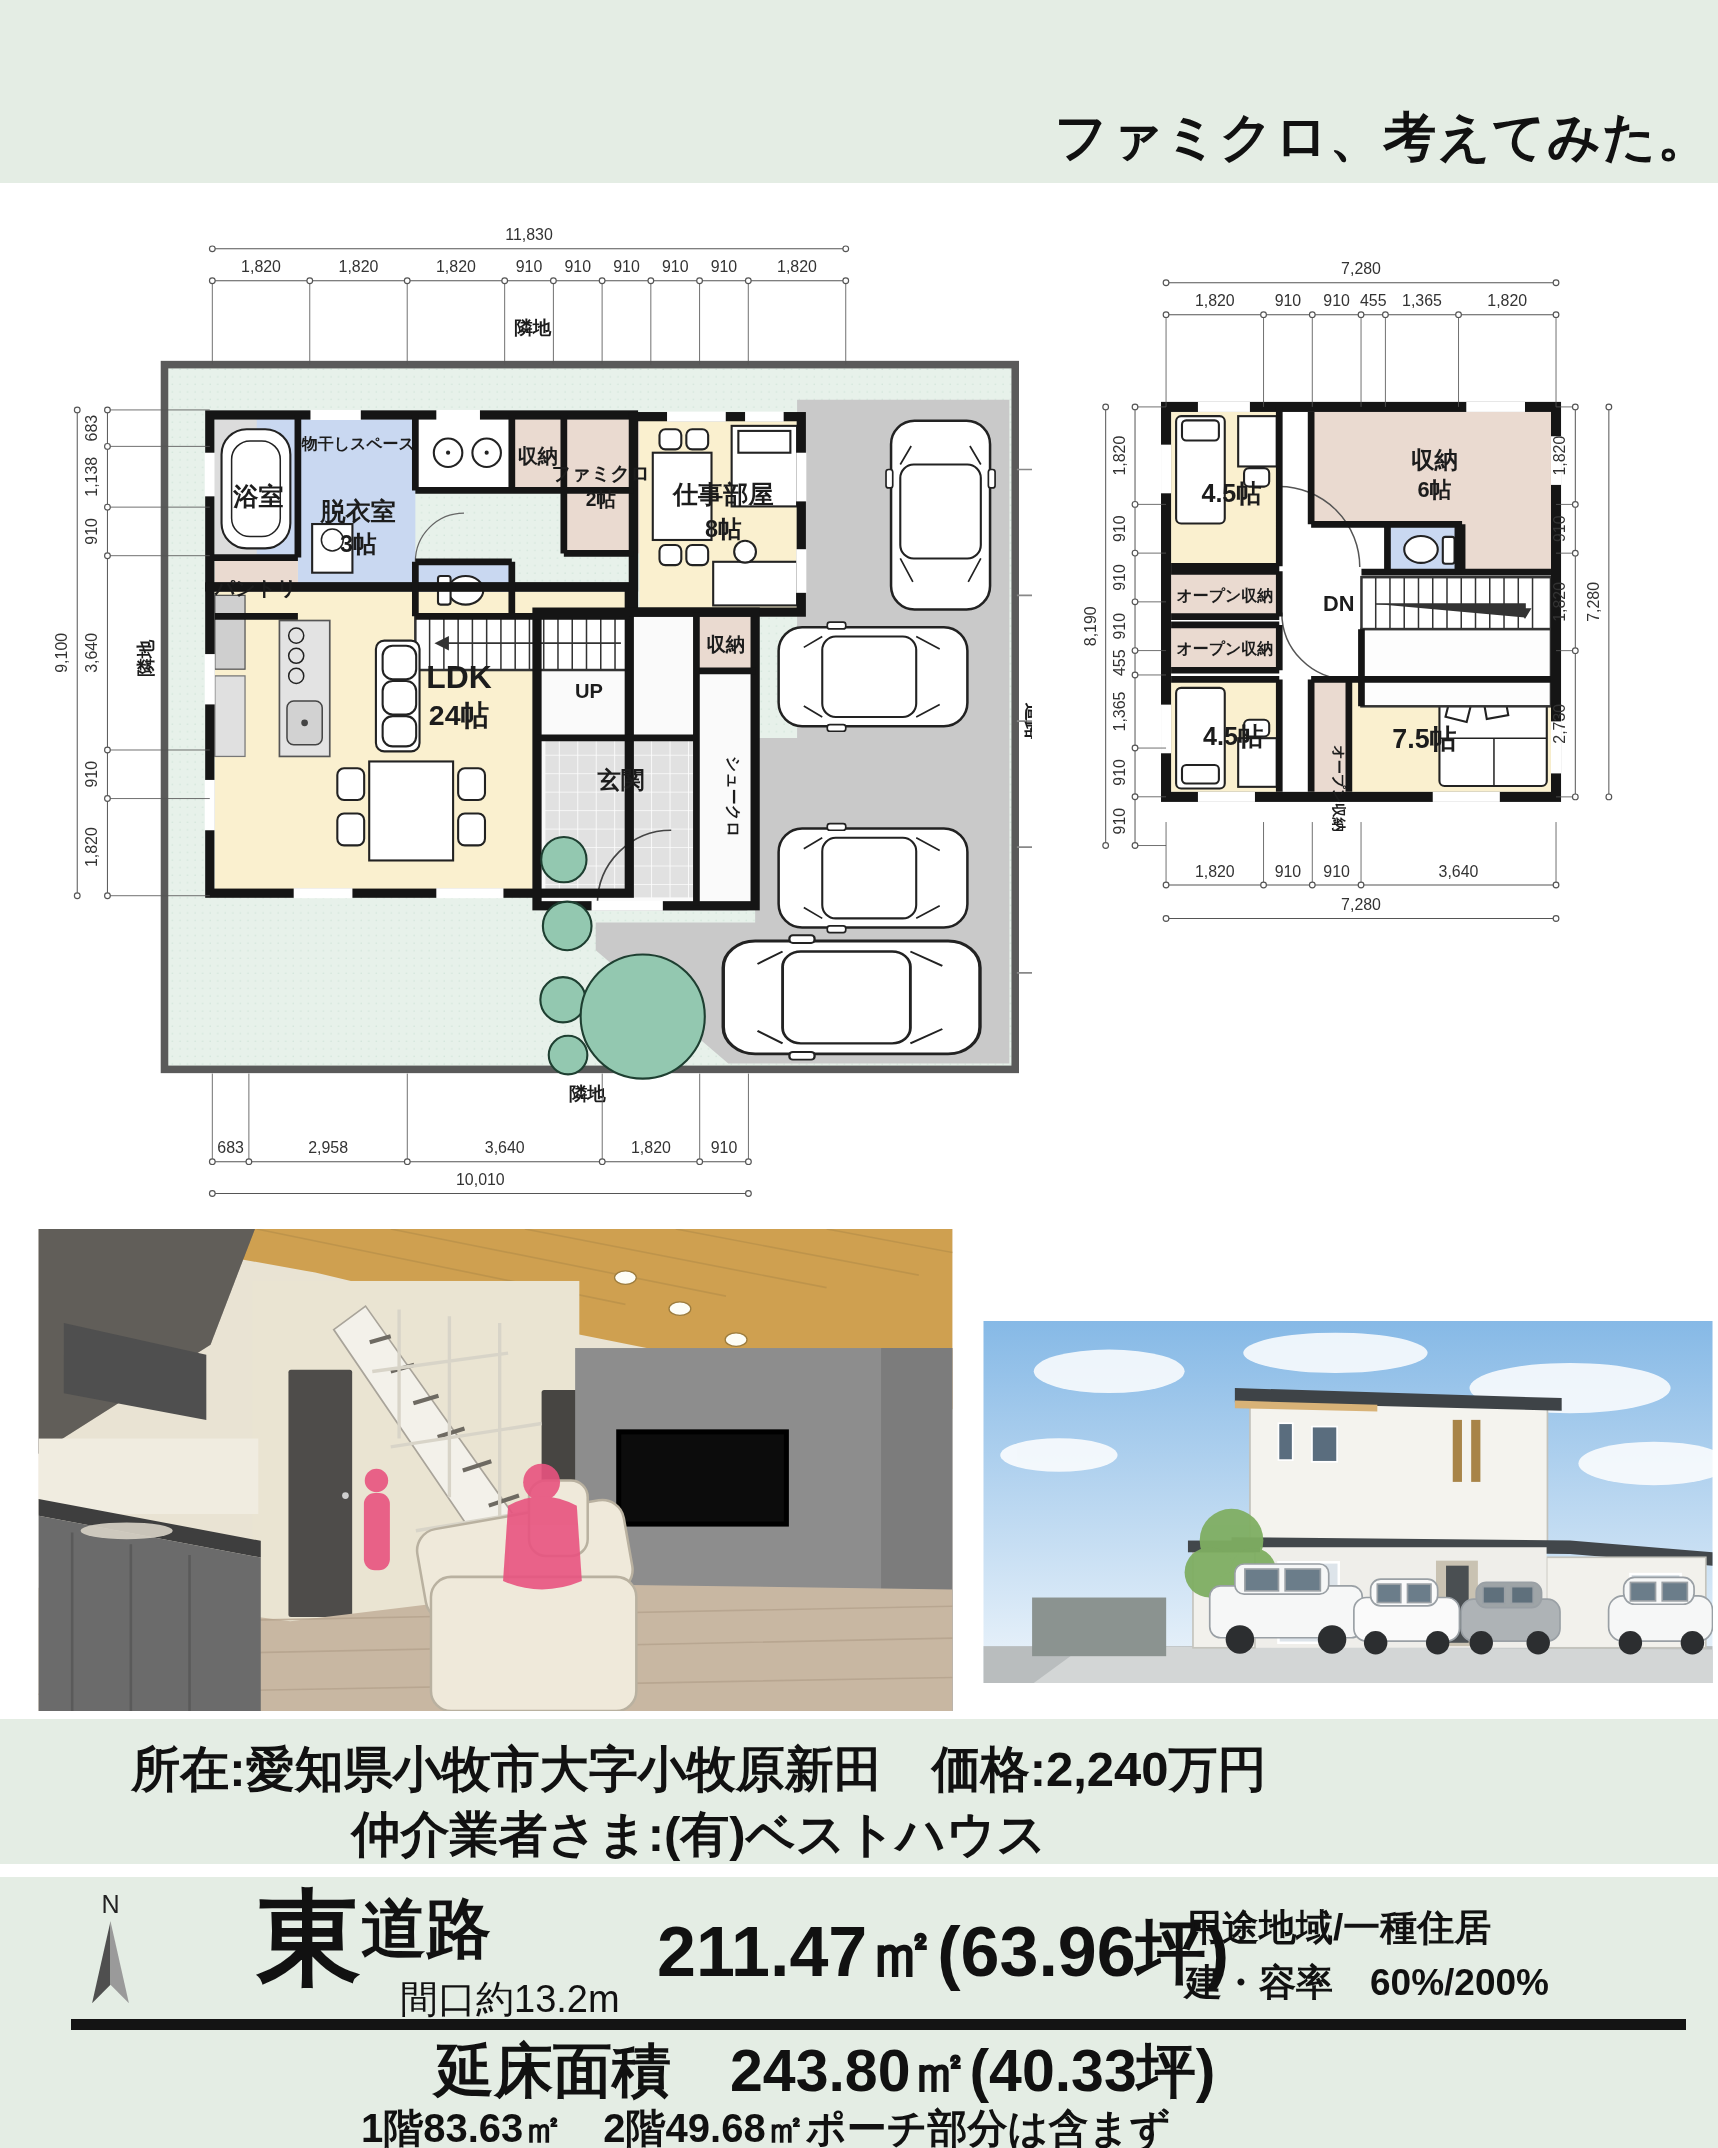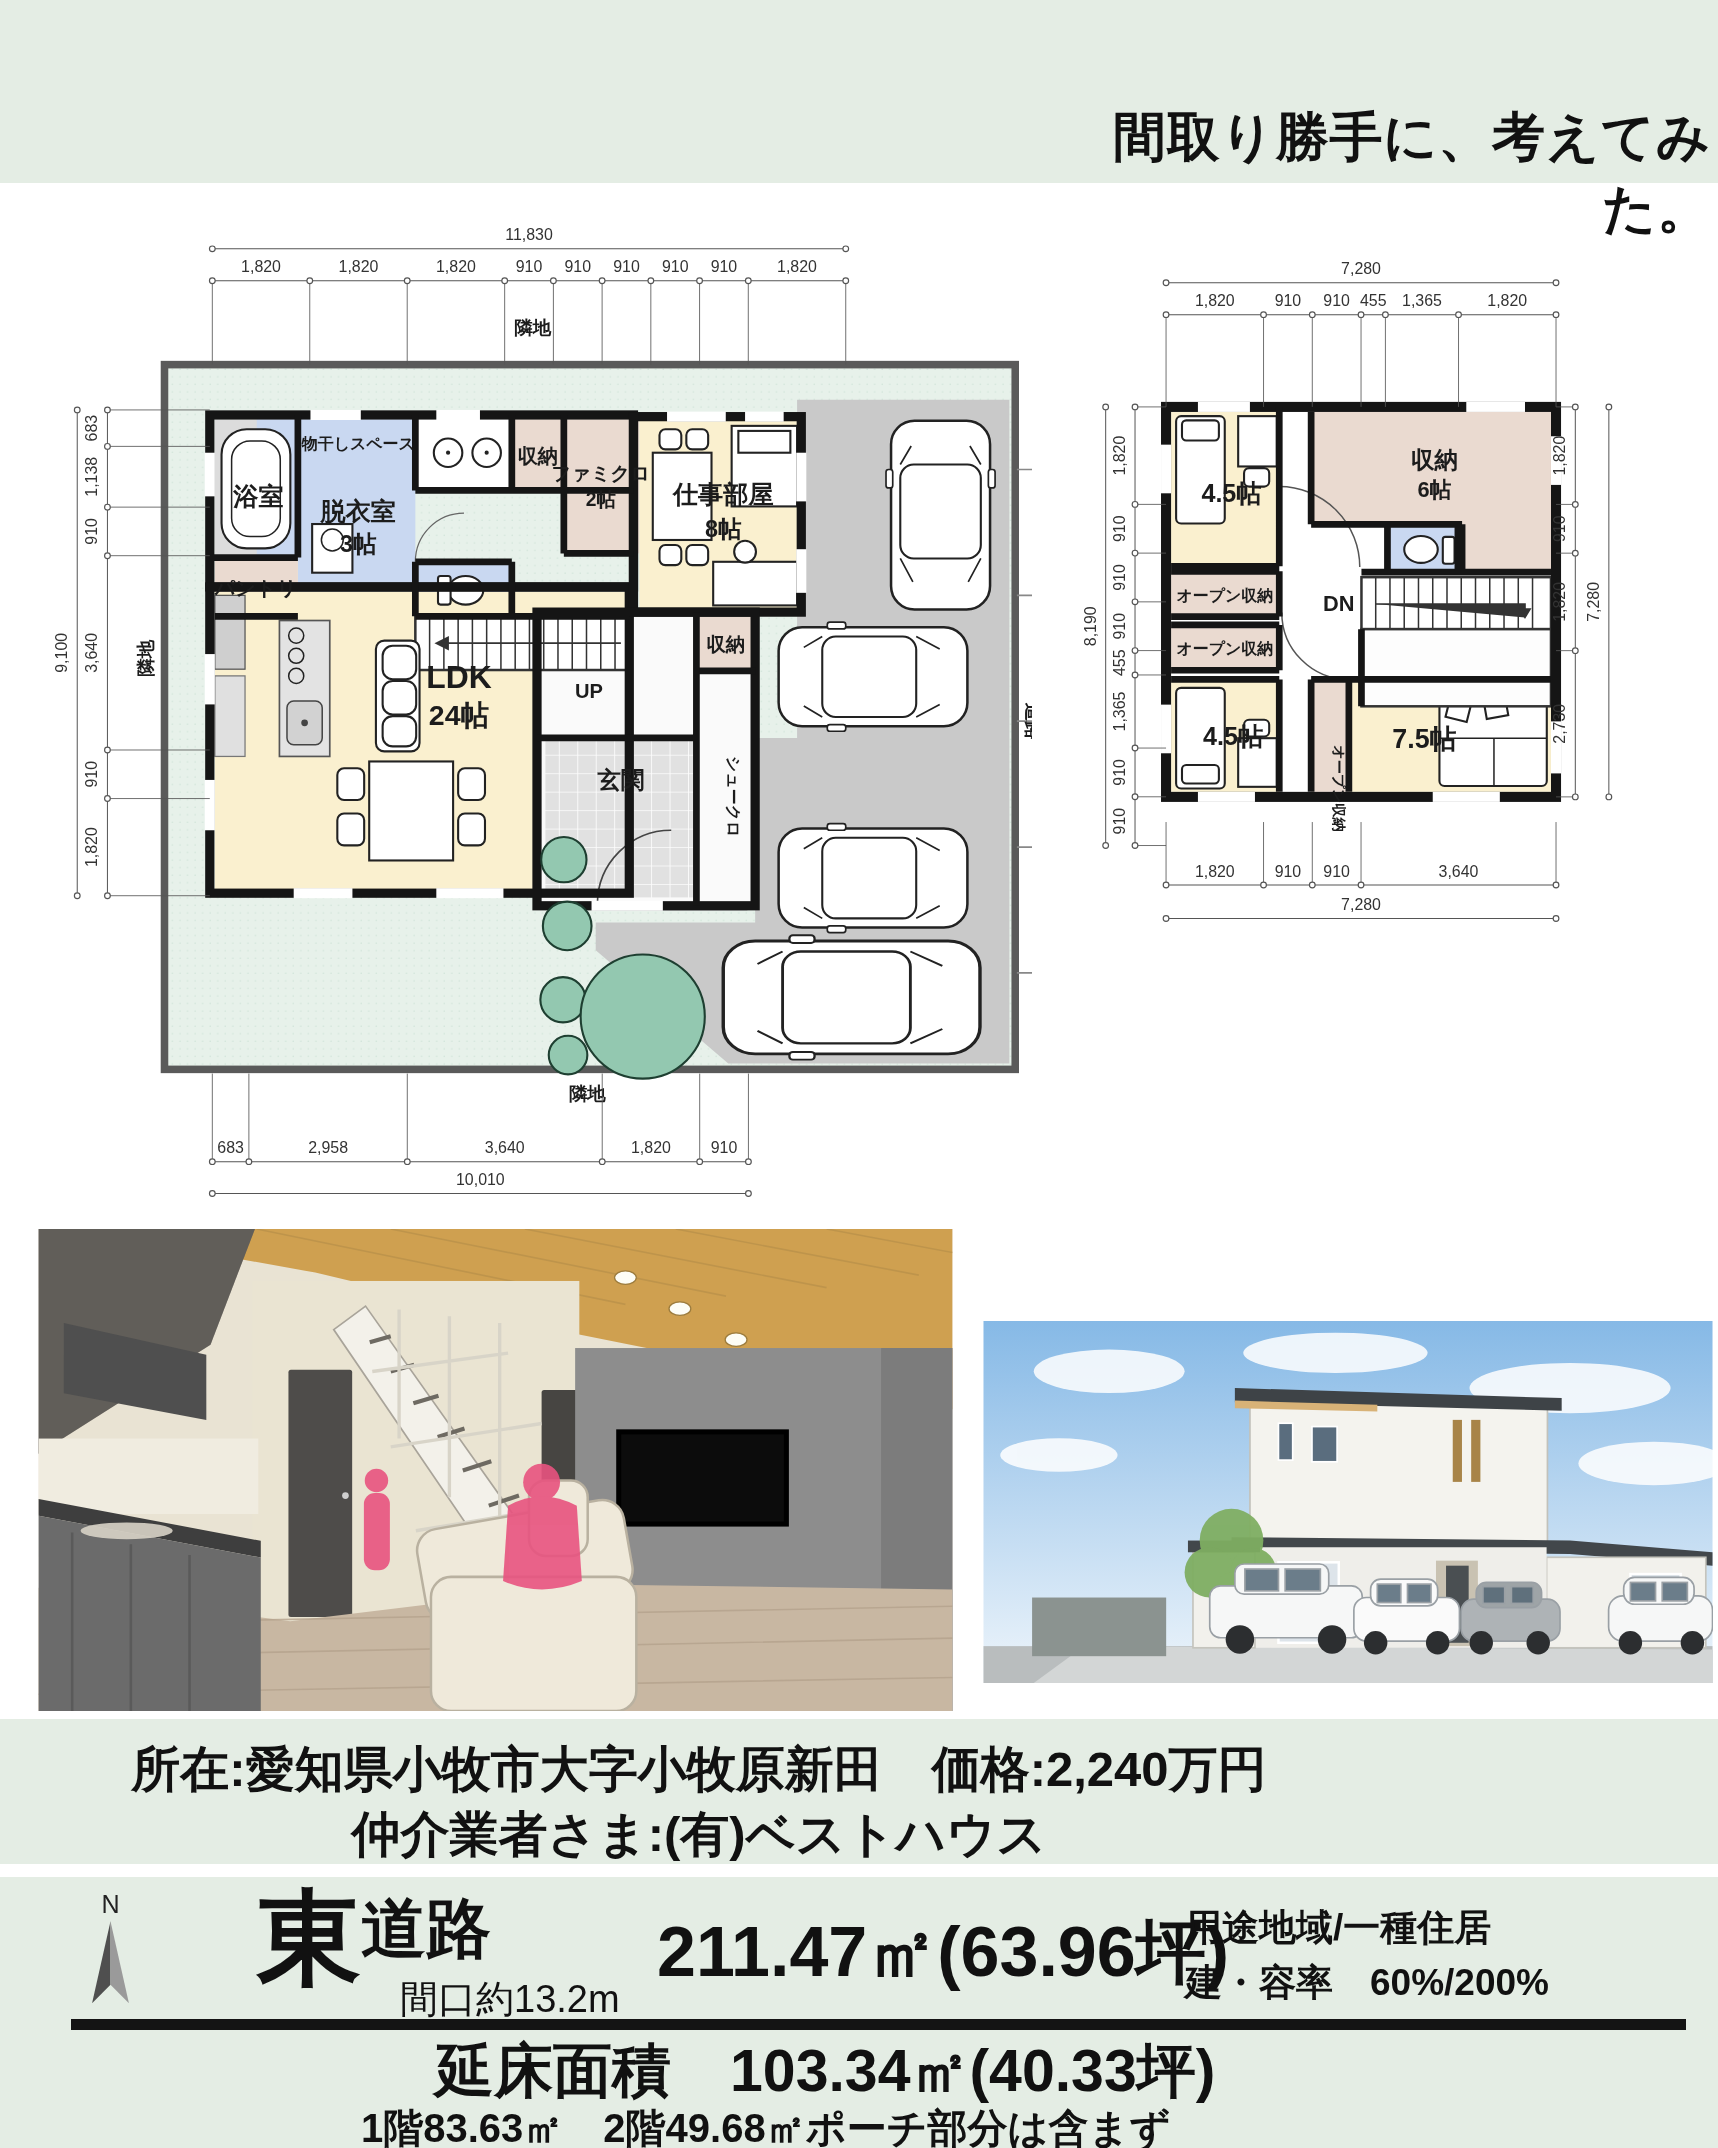--- a/index.html
+++ b/index.html
@@ -29,21 +29,21 @@
   .wall{fill:none;stroke:var(--c-wall,#151515);}
   .furn{fill:#fff;stroke:#222;stroke-width:2.5;}
   .furnl{fill:none;stroke:#222;stroke-width:1.8;}
 </style>
 </head>
 <body>
 
 <div class="abs white-panel"></div>
 <div class="abs white-sep"></div>
 
-<div class="abs page-title">間取り勝手に、考えてみた。</div>
+<div class="abs page-title">ファミクロ、考えてみた。</div>
 
 <svg class="abs" style="left:42px;top:201px;" width="990" height="1032" viewBox="0 0 1180 1230">
   <defs>
     <pattern id="dots1" width="9" height="9" patternUnits="userSpaceOnUse">
       <rect width="9" height="9" style="fill:var(--c-garden,#e7f1ea)"></rect>
       <circle cx="2.5" cy="2.5" r="0.9" fill="#cfe3d8"></circle>
     </pattern>
     <pattern id="tile1" width="22" height="22" patternUnits="userSpaceOnUse">
       <rect width="22" height="22" fill="#d6d6d6"></rect>
       <path d="M0 0H22M0 0V22" stroke="#fff" stroke-width="2"></path>
@@ -614,15 +614,15 @@
 </svg>
 
 <div class="abs dir-kanji">東</div>
 <div class="abs road-word">道路</div>
 <div class="abs frontage">間口約13.2m</div>
 <div class="abs land-area">211.47㎡(63.96坪)</div>
 <div class="abs zoning">用途地域/一種住居</div>
 <div class="abs coverage">建・容率　60%/200%</div>
 
 <div class="abs black-divider"></div>
-<div class="abs totals1">延床面積　103.34㎡(40.33坪)</div>
+<div class="abs totals1">延床面積　243.80㎡(40.33坪)</div>
 <div class="abs totals2">1階83.63㎡　2階49.68㎡ポーチ部分は含まず</div>
 
 
 </body></html>

